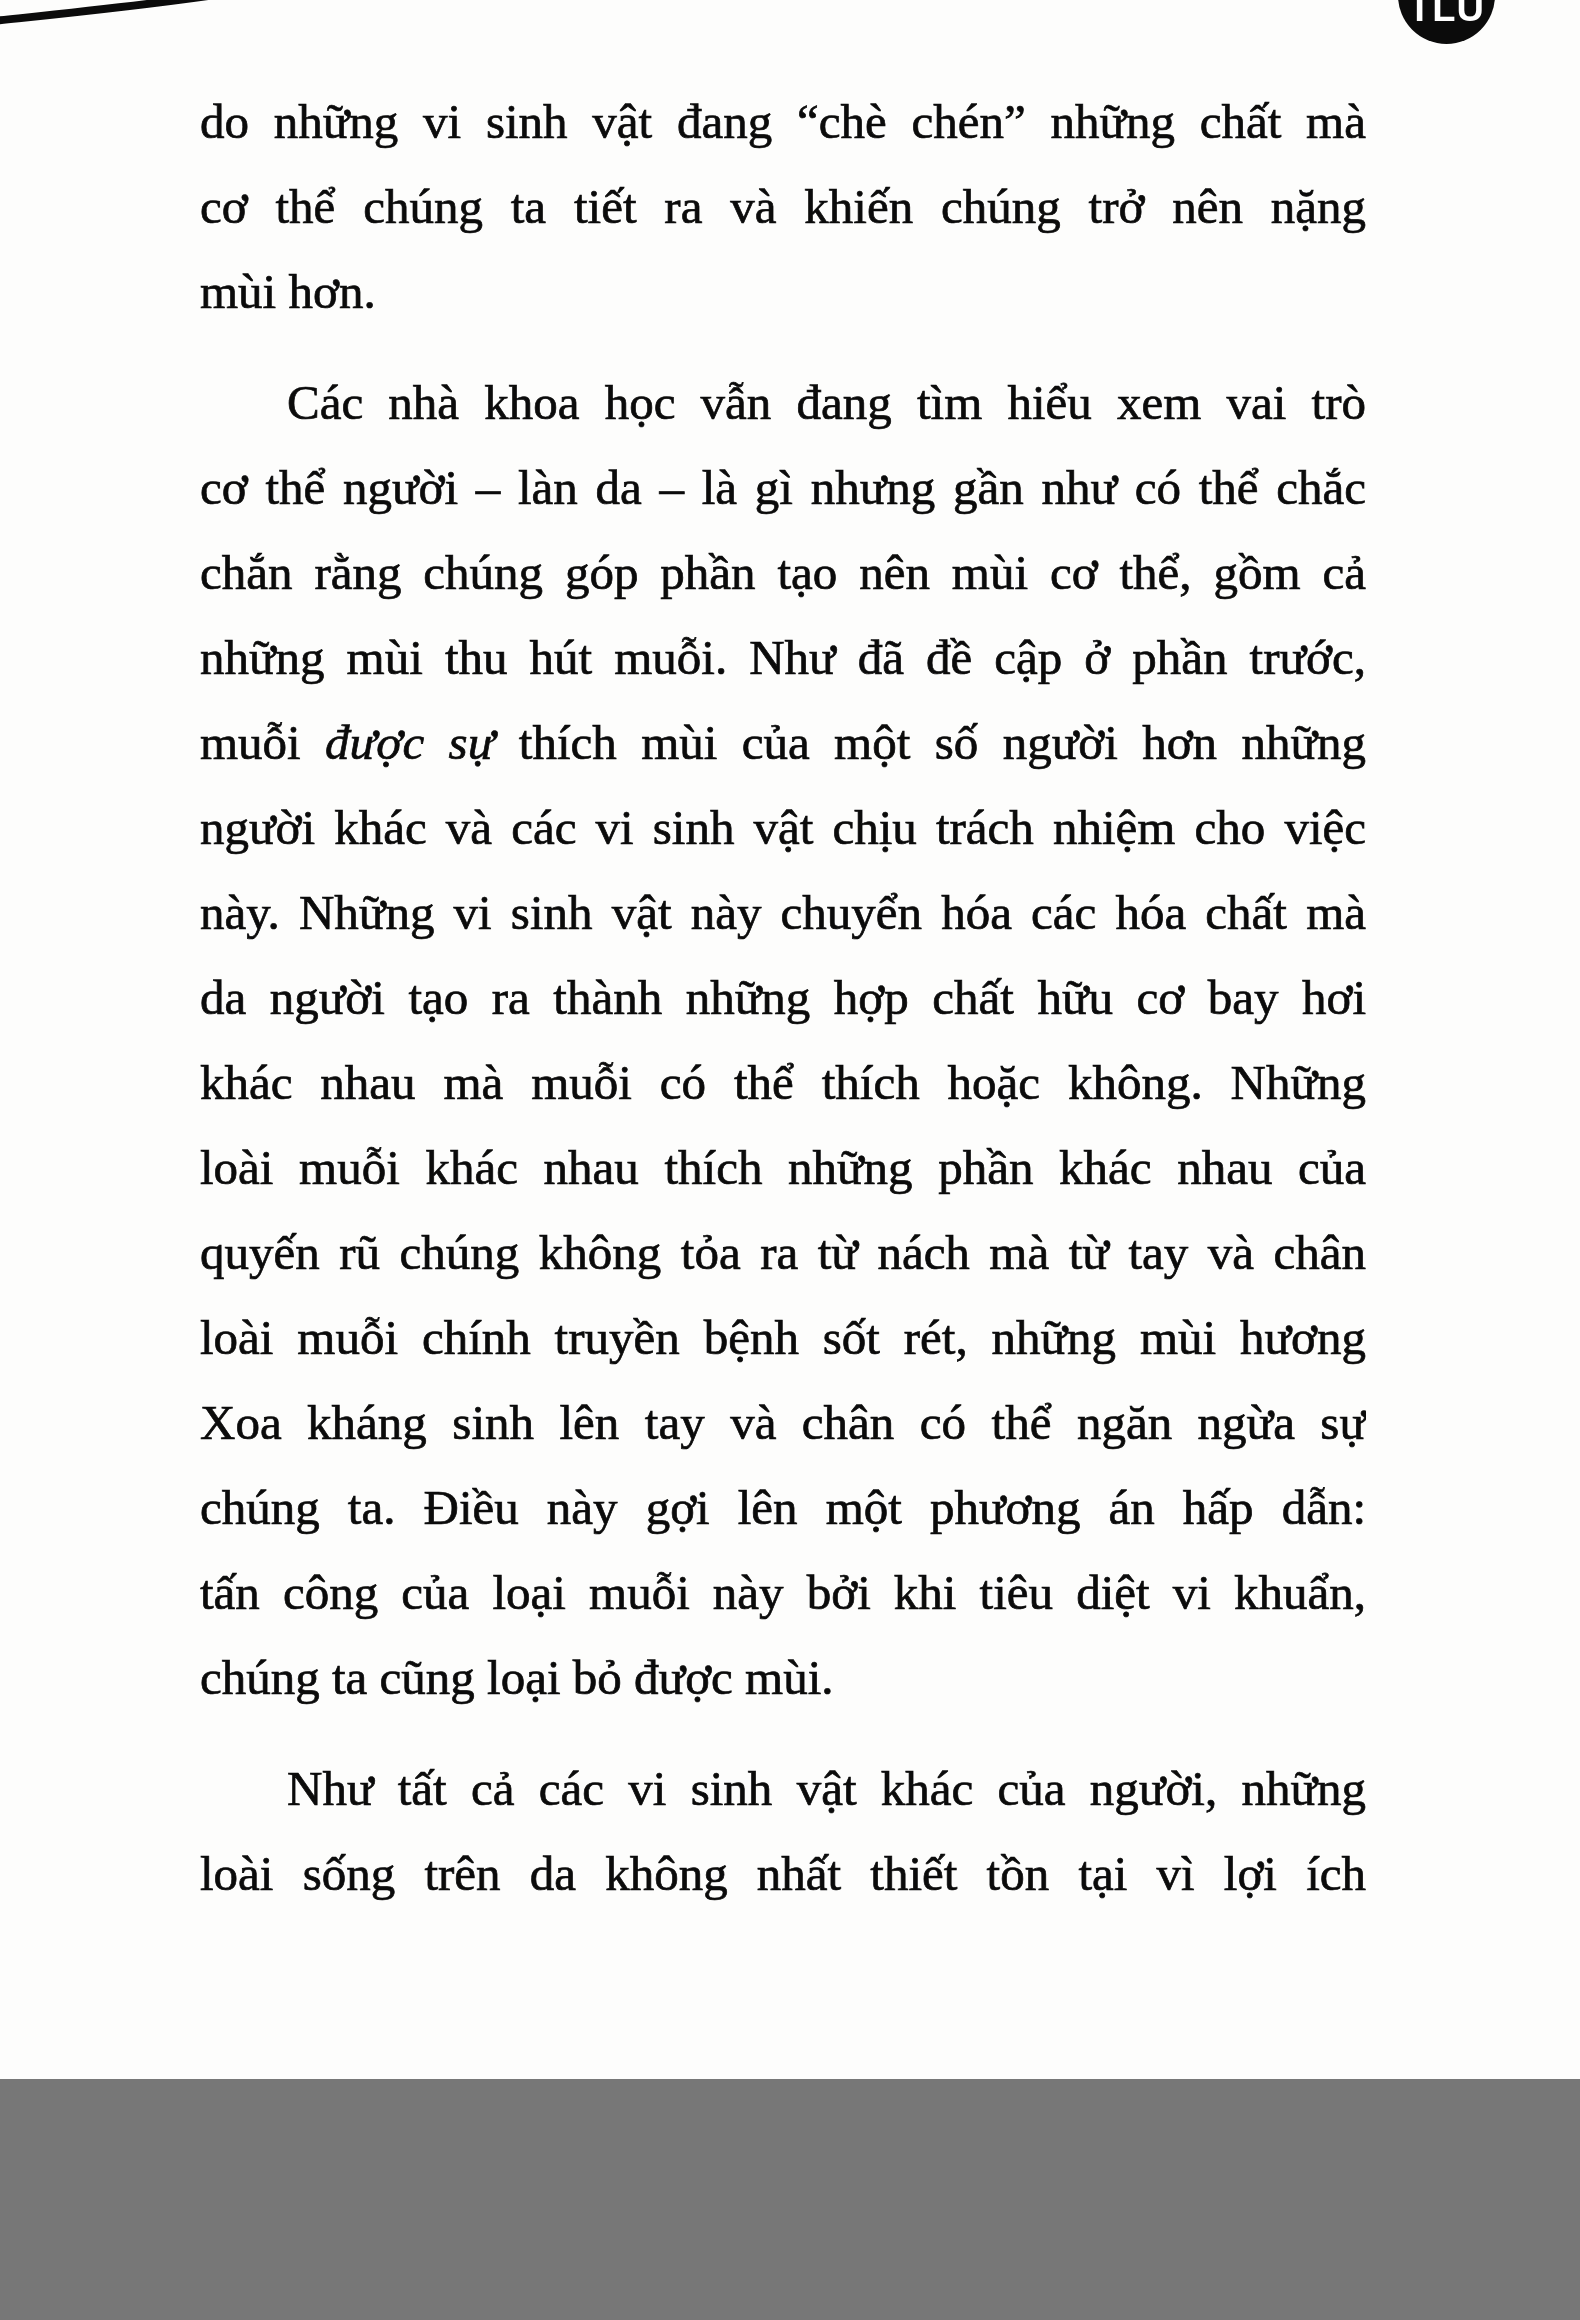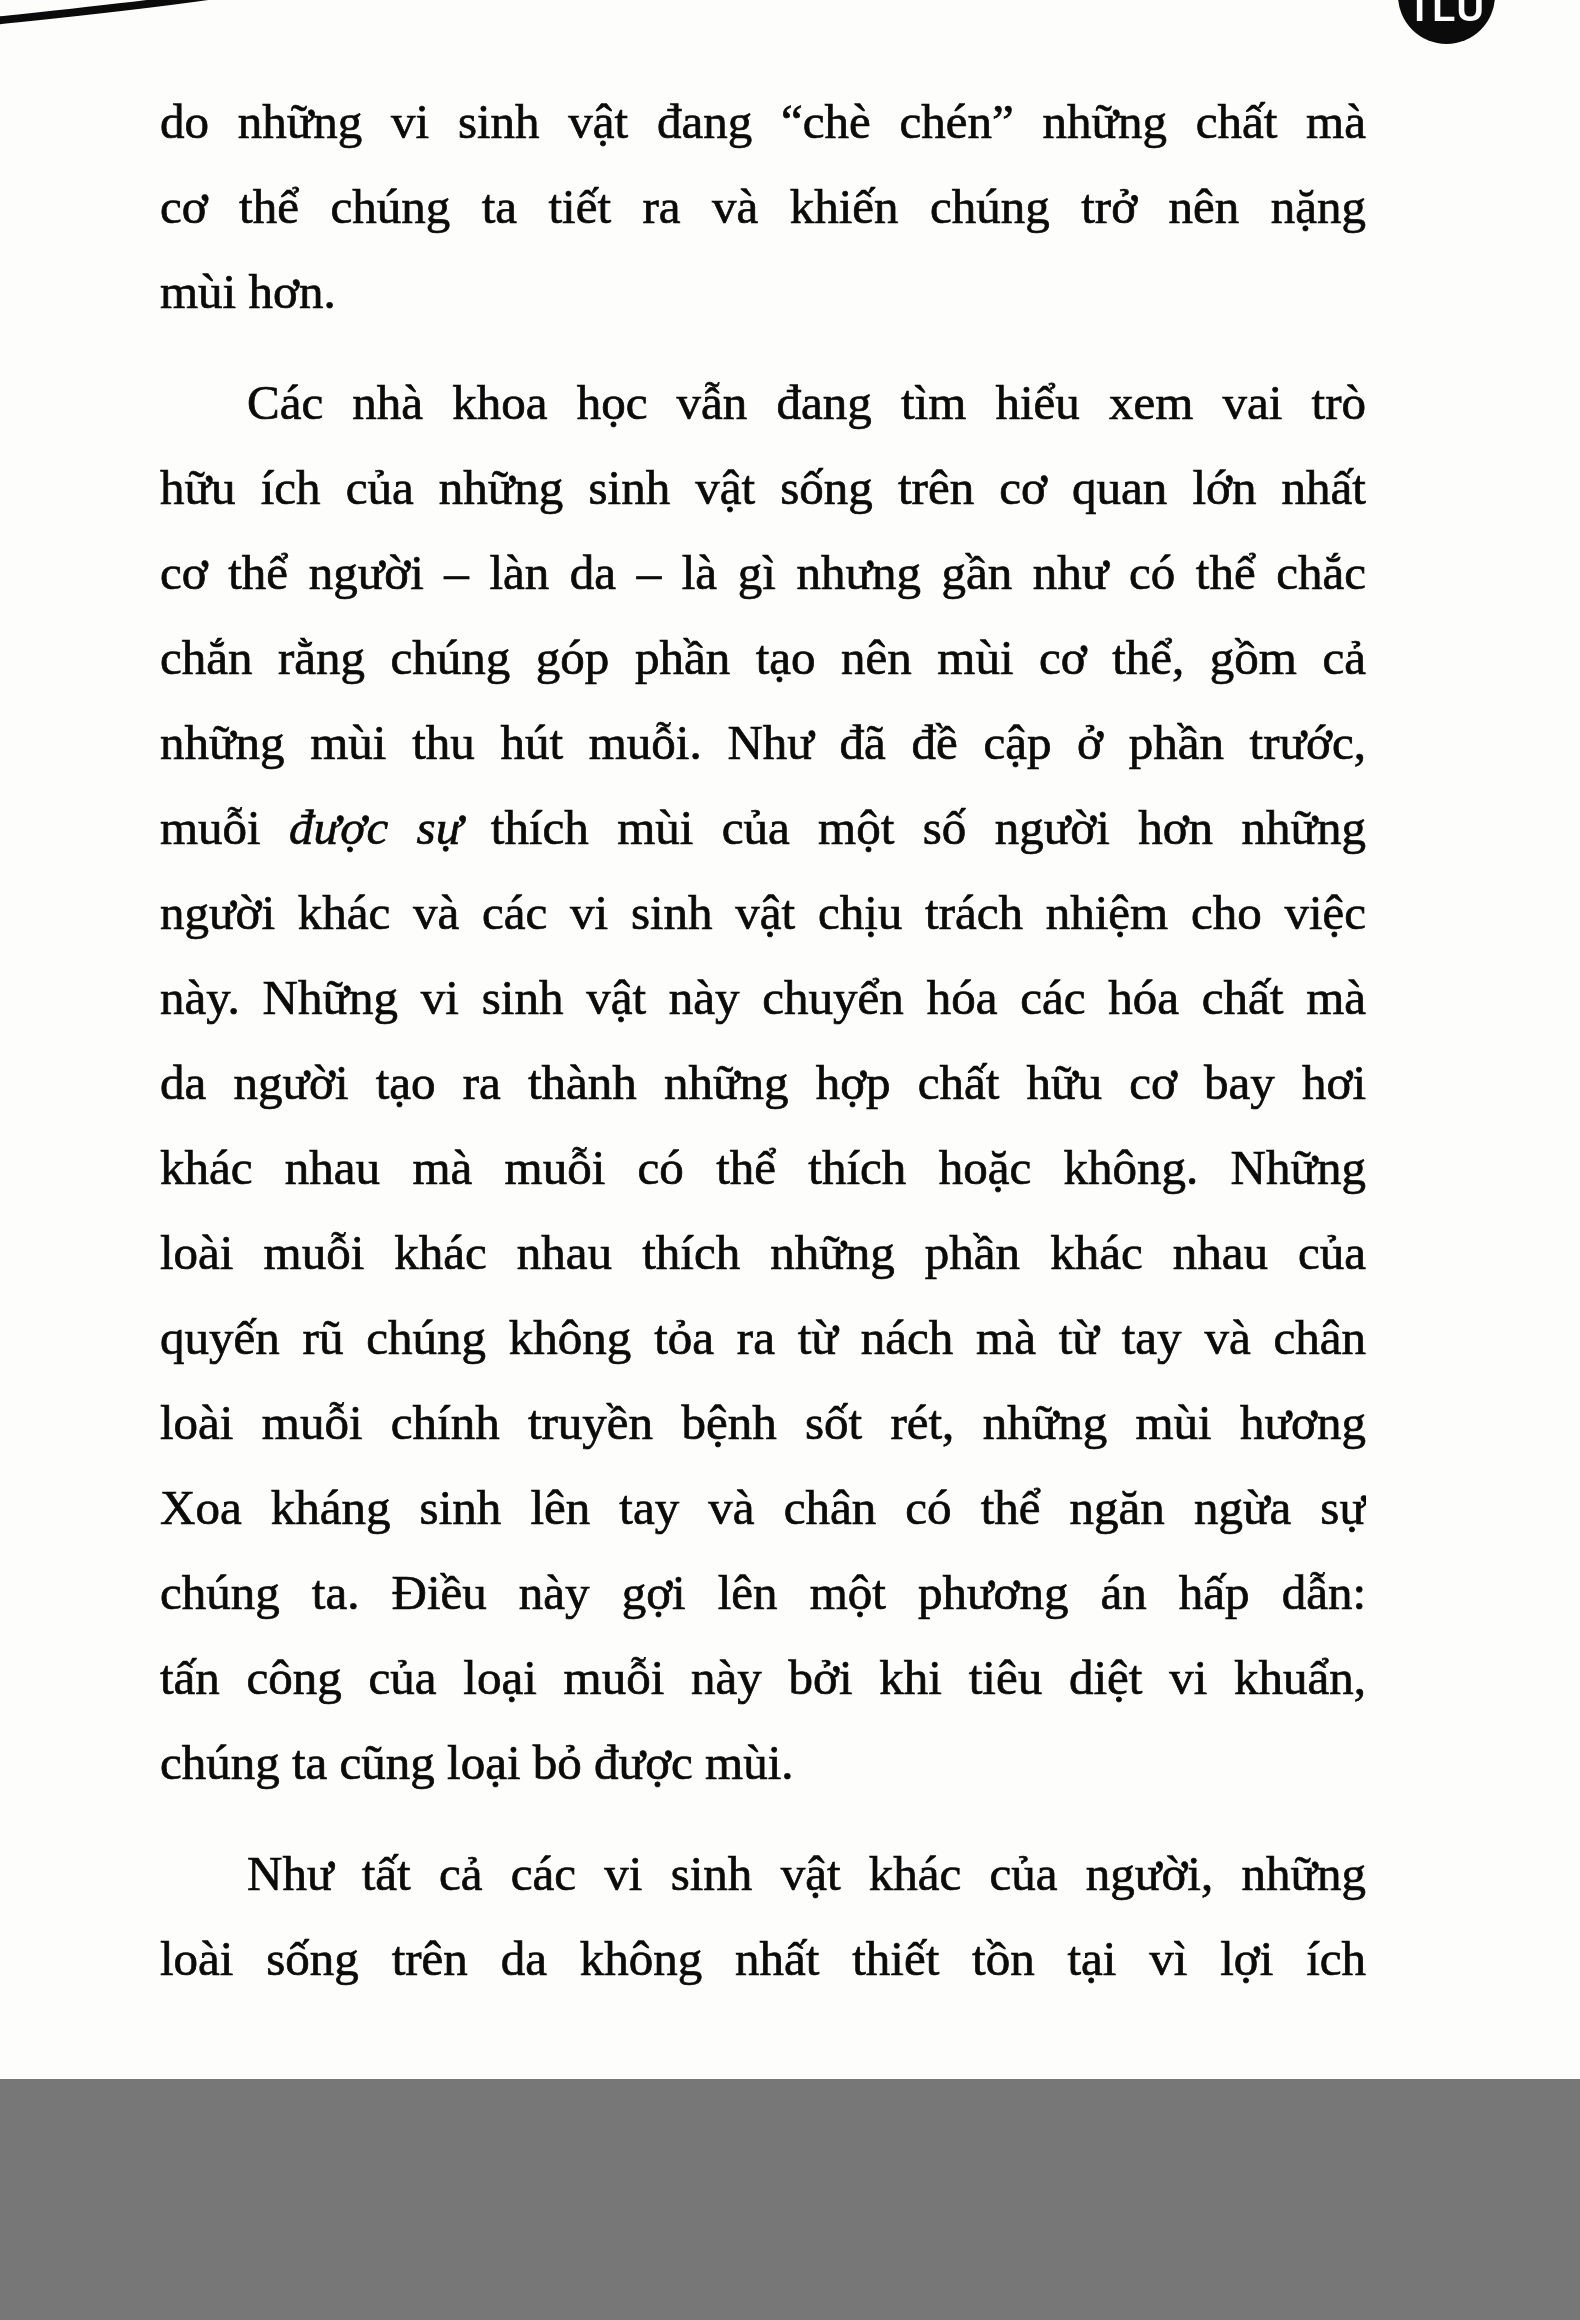--- a/index.html
+++ b/index.html
@@ -21,20 +21,21 @@
     letter-spacing:0px;
     -webkit-text-stroke:0.7px var(--ink,#0b0b0b);
   }
   .para{margin:0;}
   .para + .para{margin-top:26px;}
   .line{
     height:85px;
     overflow:hidden;
     text-align:justify;
     text-align-last:auto;
+    margin-left:40px;
   }
   
   .line.j::after{content:"";display:inline-block;width:100%;height:0;}
   .line.ind{padding-left:87px;}
   .it{font-style:italic;}
   
   .corner-mark{position:absolute;left:0;top:0;}
   
   .stamp{
     position:absolute;
@@ -79,21 +80,20 @@
   </div>
 
   <div class="text-block">
       <div class="para">
         <div class="line j"><span>do những vi sinh vật đang “chè chén” những chất mà</span></div>
         <div class="line j"><span>cơ thể chúng ta tiết ra và khiến chúng trở nên nặng</span></div>
         <div class="line"><span>mùi hơn.</span></div>
       </div>
       <div class="para">
         <div class="line j ind"><span>Các nhà khoa học vẫn đang tìm hiểu xem vai trò</span></div>
-        <div class="line j"><span>hữu ích của những sinh vật sống trên cơ quan lớn nhất</span></div>
         <div class="line j"><span>cơ thể người – làn da – là gì nhưng gần như có thể chắc</span></div>
         <div class="line j"><span>chắn rằng chúng góp phần tạo nên mùi cơ thể, gồm cả</span></div>
         <div class="line j"><span>những mùi thu hút muỗi. Như đã đề cập ở phần trước,</span></div>
         <div class="line j"><span>muỗi </span><span class="it">được sự</span><span> thích mùi của một số người hơn những</span></div>
         <div class="line j"><span>người khác và các vi sinh vật chịu trách nhiệm cho việc</span></div>
         <div class="line j"><span>này. Những vi sinh vật này chuyển hóa các hóa chất mà</span></div>
         <div class="line j"><span>da người tạo ra thành những hợp chất hữu cơ bay hơi</span></div>
         <div class="line j"><span>khác nhau mà muỗi có thể thích hoặc không. Những</span></div>
         <div class="line j"><span>loài muỗi khác nhau thích những phần khác nhau của</span></div>
         <div class="line j"><span>quyến rũ chúng không tỏa ra từ nách mà từ tay và chân</span></div>

